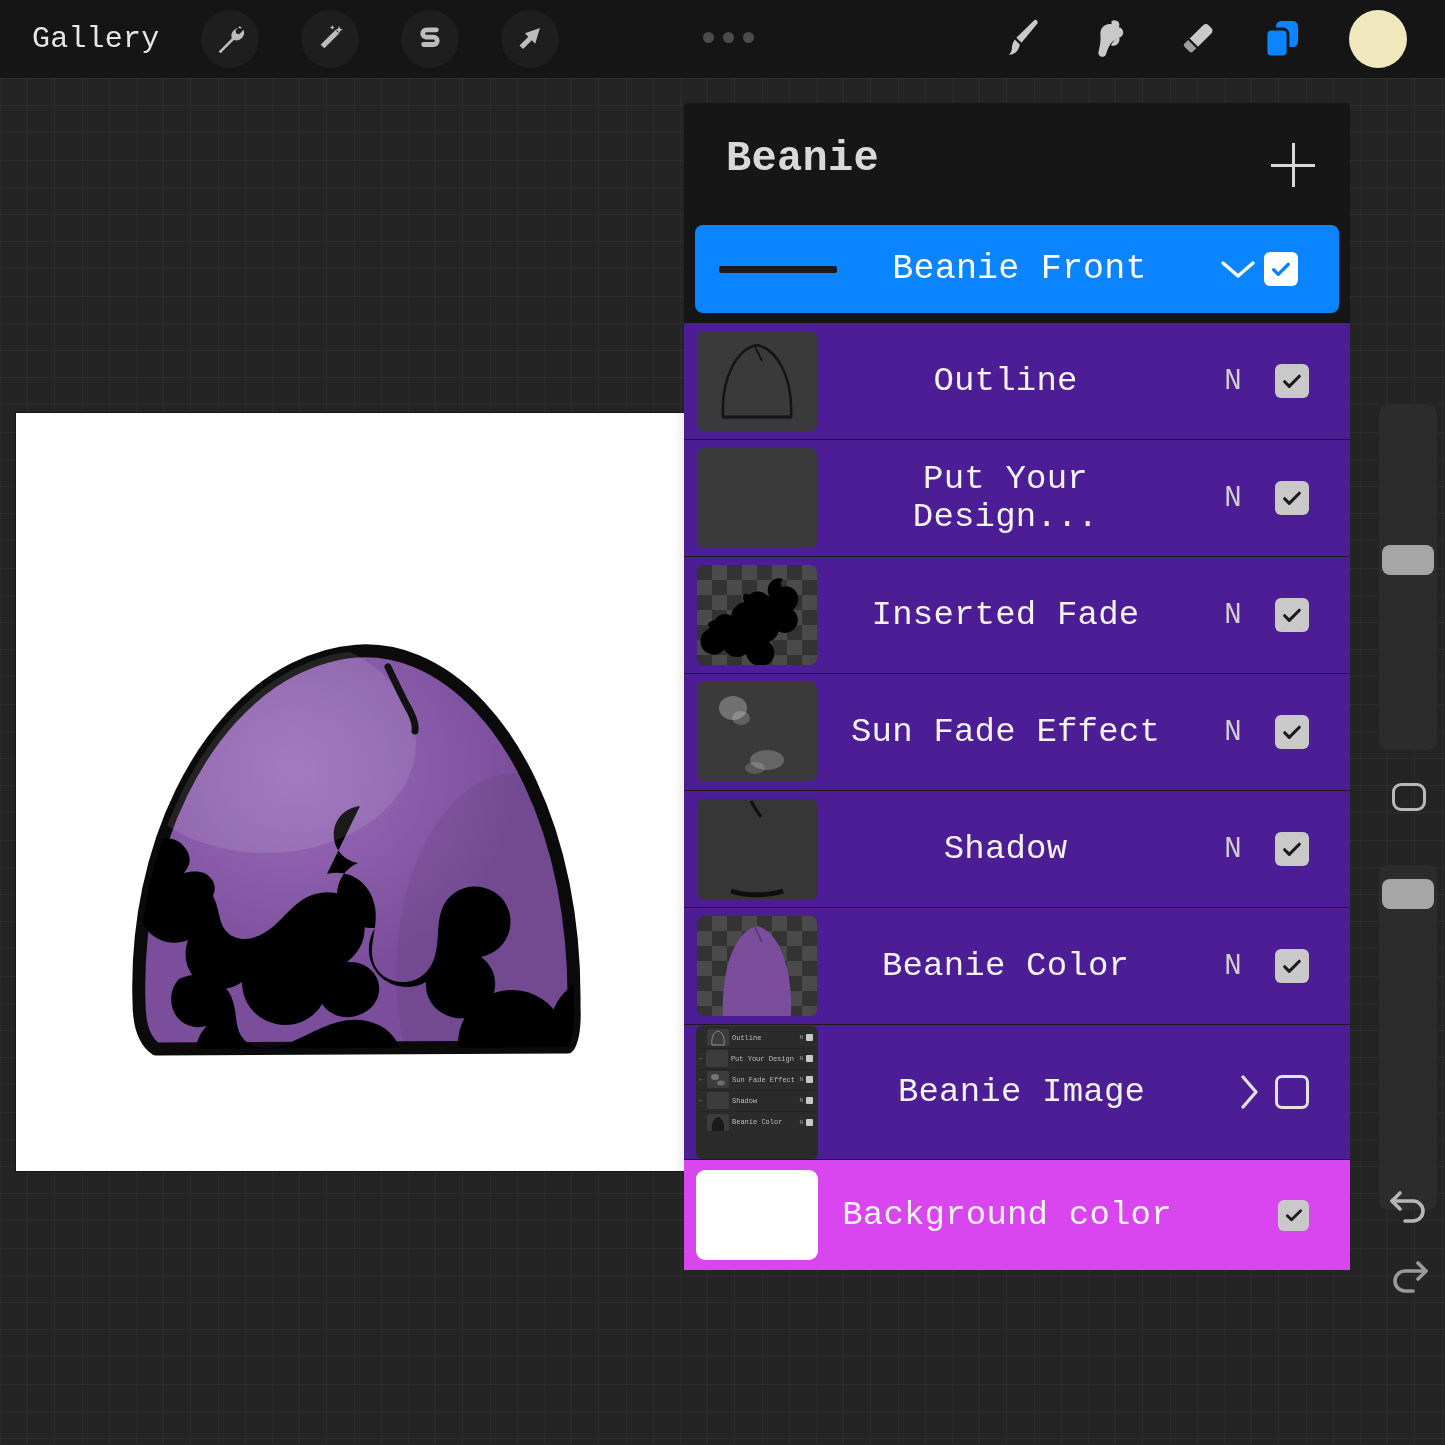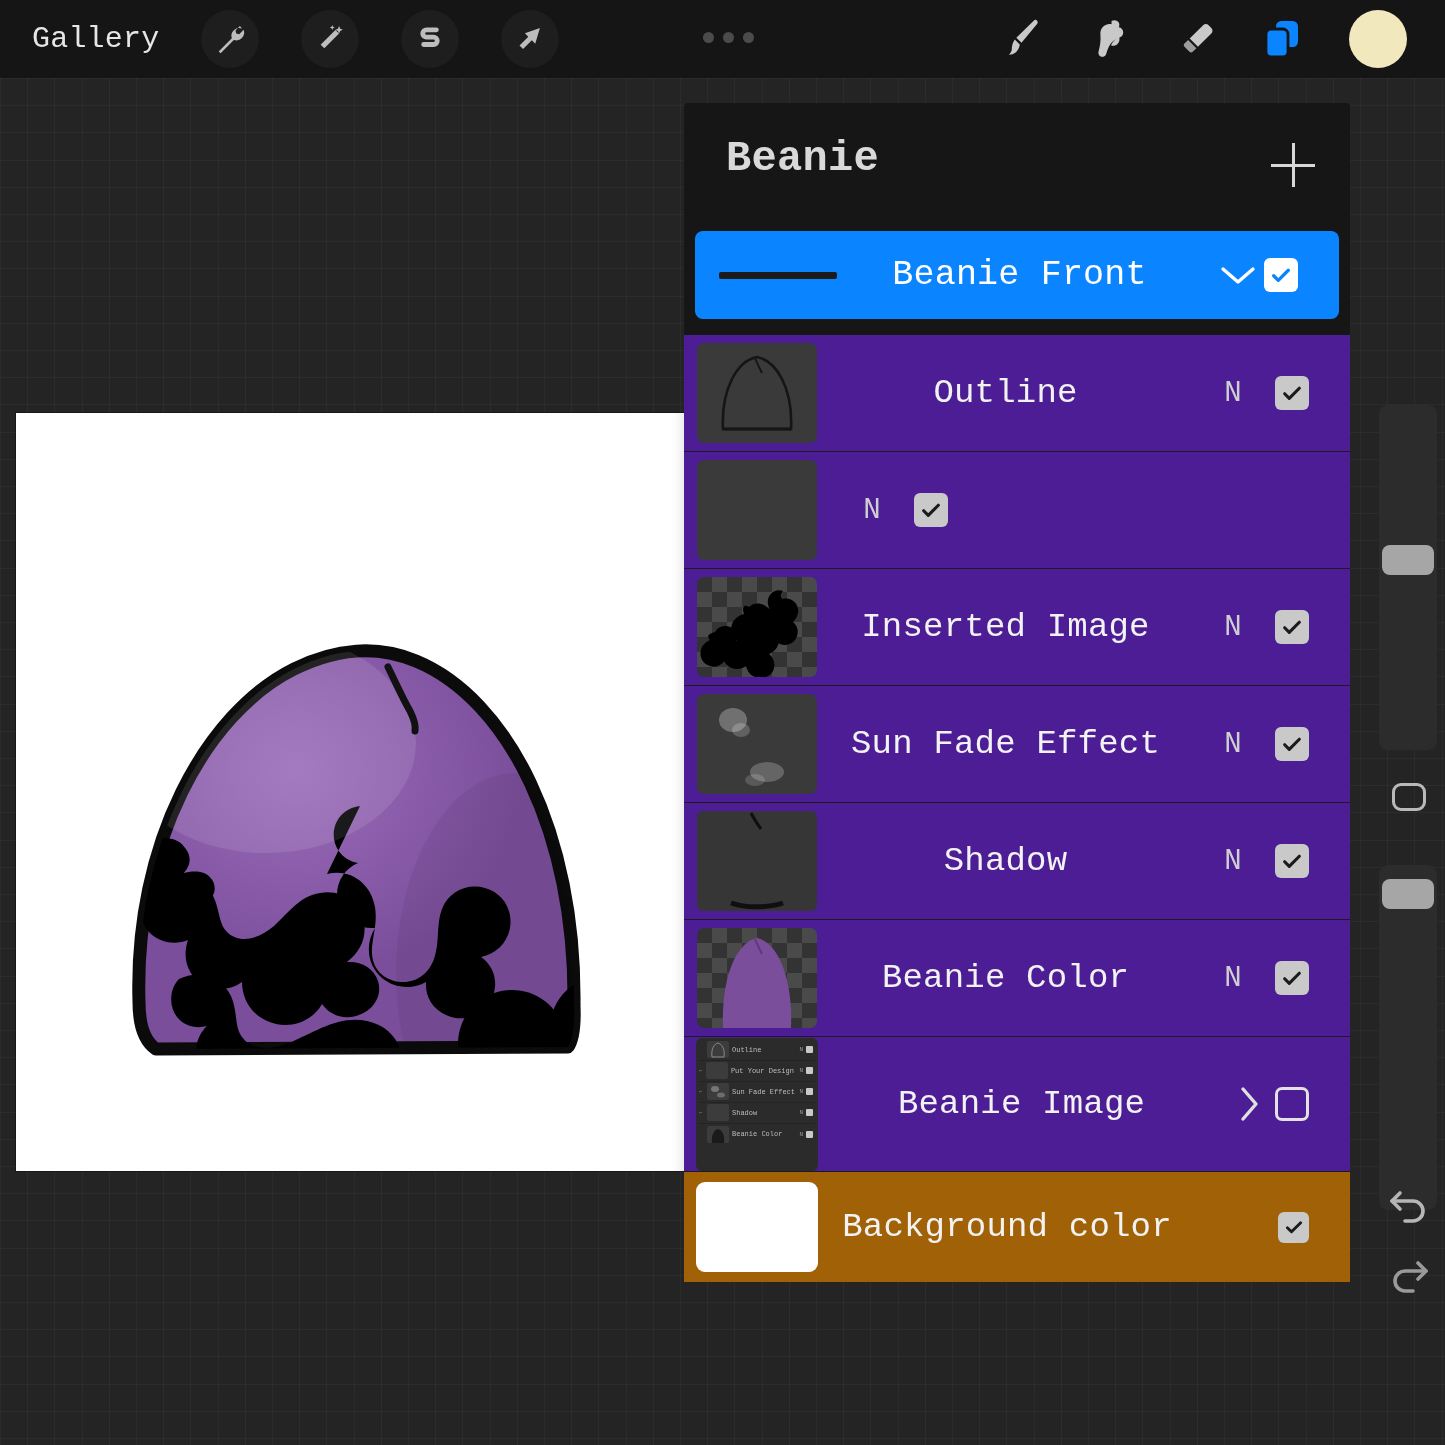--- a/index.html
+++ b/index.html
@@ -86,21 +86,21 @@
   .rows{ position:relative; }
 
   
   .row{
     position:relative; display:flex; align-items:center;
     height:117px; background:#4c1d95;
     border-bottom:1px solid #1c1c1c;
   }
   .row.selected{
     background:#0a84ff; border-bottom:none;
-    height:88px; margin:16px 11px; border-radius:8px;
+    height:88px; margin:10px 11px; border-radius:8px;
   }
 
   .thumb-wrap{
     width:146px; height:100%; display:flex; align-items:center; justify-content:center;
     position:relative; flex:0 0 auto;
   }
   .thumb{
     width:120px; height:100px; border-radius:7px; overflow:hidden; position:relative;
     background:#3a3a3a;
   }
@@ -153,21 +153,21 @@
   }
   .mini-clip{ width:5px; color:#777; font-size:6px; line-height:1; }
   .mini-thumb{ width:22px; height:17px; background:#3c3c3c; border-radius:2px; flex:0 0 auto; position:relative; overflow:hidden;}
   .mini-name{ flex:1 1 auto; color:#bdbdbd; font-size:7px; white-space:nowrap; overflow:hidden; }
   .mini-n{ color:#9a9a9a; font-size:6px; }
   .mini-box{ width:7px; height:7px; background:#c9c9c9; border-radius:1px; flex:0 0 auto; margin-right:2px;}
 
   .bg-swatch{
     width:122px; height:90px; background:#ffffff; border-radius:9px;
   }
-  .row.bg{ background:#a16207; border-bottom:none; }
+  .row.bg{ background:#d946ef; border-bottom:none; }
 
   
   .sidebar{
     position:absolute; right:8px; top:405px; width:58px; height:905px; z-index:35;
   }
   .slider-track{
     position:absolute; left:0; width:58px; background:#2c2c2c; border-radius:9px;
   }
   .slider-track.top{ top:0; height:345px; }
   .slider-track.bottom{ top:460px; height:345px; }
@@ -600,20 +600,21 @@
           <svg width="22" height="22" viewBox="0 0 24 24" fill="none" stroke="#1b1b1b" stroke-width="3.4" stroke-linecap="round" stroke-linejoin="round">
               <path d="M4 12.8l5 5 11-11"></path>
             </svg>
         </div>
       </div>
 
       <div class="row">
         <div class="thumb-wrap">
           <div class="thumb"></div>
         </div>
+        <div class="row-label">Put Your Design...</div>
         <div class="blend">N</div>
         <div class="vis-box">
           <svg width="22" height="22" viewBox="0 0 24 24" fill="none" stroke="#1b1b1b" stroke-width="3.4" stroke-linecap="round" stroke-linejoin="round">
               <path d="M4 12.8l5 5 11-11"></path>
             </svg>
         </div>
       </div>
 
       <div class="row">
         <div class="thumb-wrap">
@@ -625,21 +626,21 @@
             </svg>
           </span>
           <div class="thumb checker">
             <svg width="120" height="100" viewBox="0 0 120 100" fill="#000">
               <path d="M18 55c4-7 14-8 19-2 3 4 3 9 1 13 7-2 14 3 15 10 1 8-5 15-13 15-5 0-10-3-12-8-3 5-9 8-15 6-7-2-11-9-9-16 1-5 5-8 9-10-3-3-3-6 5-8z"></path>
               <path d="M52 30c6-6 17-4 21 4 3 5 1 11-2 15 6 1 11 7 11 14 0 6-4 12-10 14 5 4 7 11 4 17-4 7-13 9-20 5-4-2-6-6-7-10-5 4-13 4-18 0-6-5-7-14-2-20 3-3 7-5 11-5-5-4-7-11-5-17 2-5 7-9 12-10-2-5-1-11 5-7z"></path>
               <path d="M86 22c7-2 14 3 15 10 1 5-2 10-5 13 4 3 6 9 4 14-2 7-10 11-17 8-4-2-7-6-7-11-5 2-11 1-15-3-5-6-4-15 2-19 3-2 7-3 10-2-3-4-3-10 0-14 3-4 8-6 13-4-3 3-3 7 0 8z"></path>
             </svg>
           </div>
         </div>
-        <div class="row-label">Inserted Image</div>
+        <div class="row-label">Inserted Fade</div>
         <div class="blend">N</div>
         <div class="vis-box">
           <svg width="22" height="22" viewBox="0 0 24 24" fill="none" stroke="#1b1b1b" stroke-width="3.4" stroke-linecap="round" stroke-linejoin="round">
               <path d="M4 12.8l5 5 11-11"></path>
             </svg>
         </div>
       </div>
 
       <div class="row">
         <div class="thumb-wrap">

